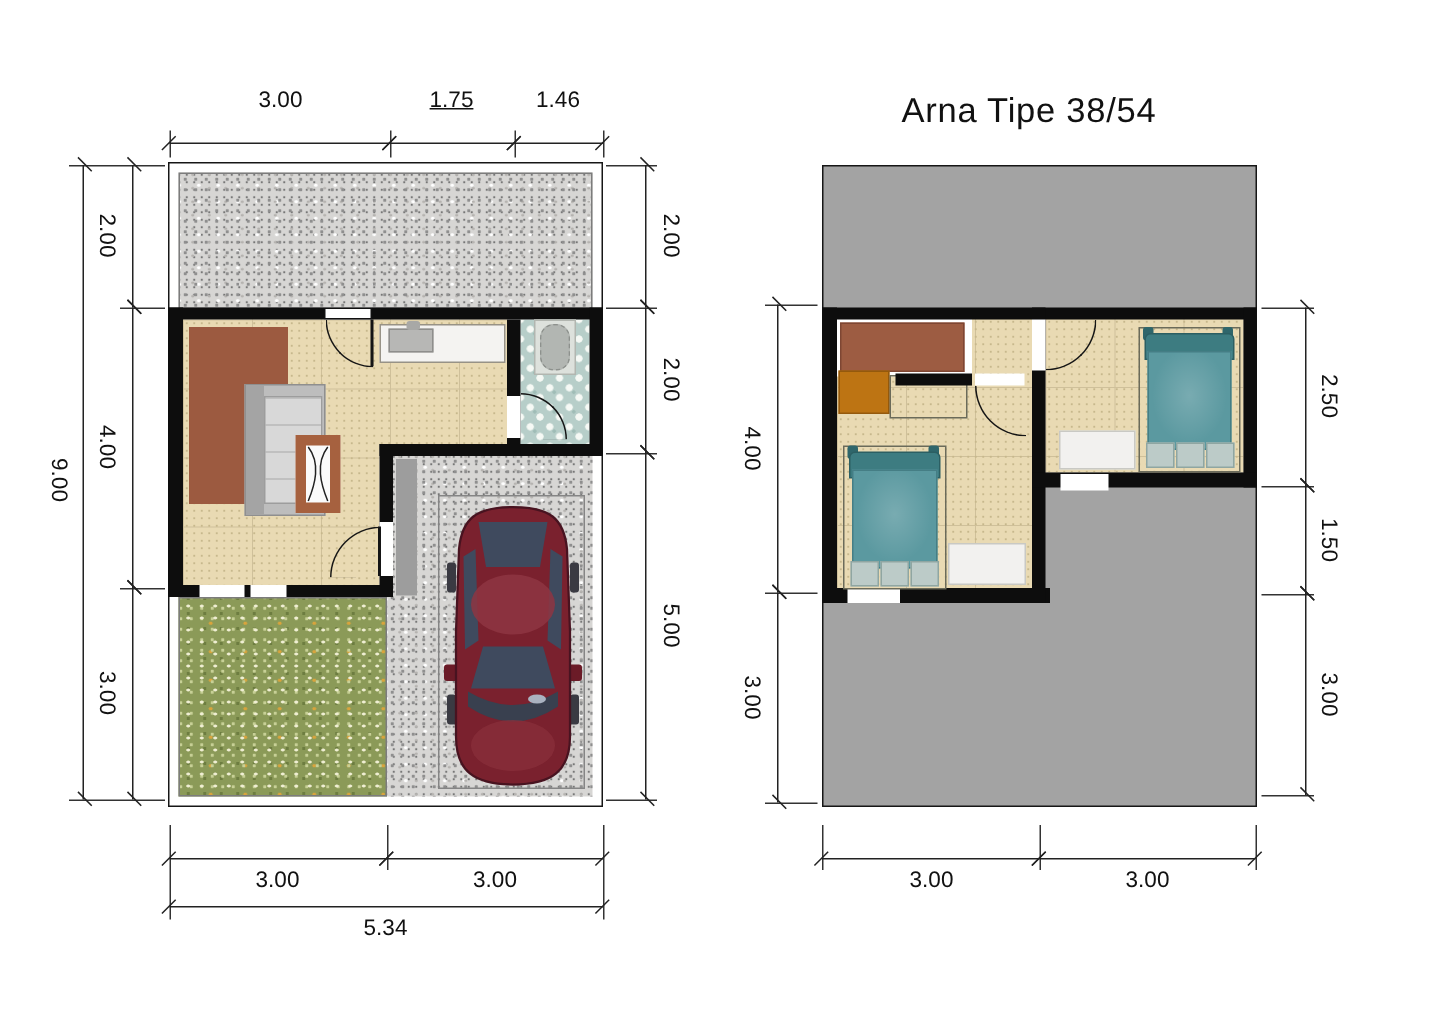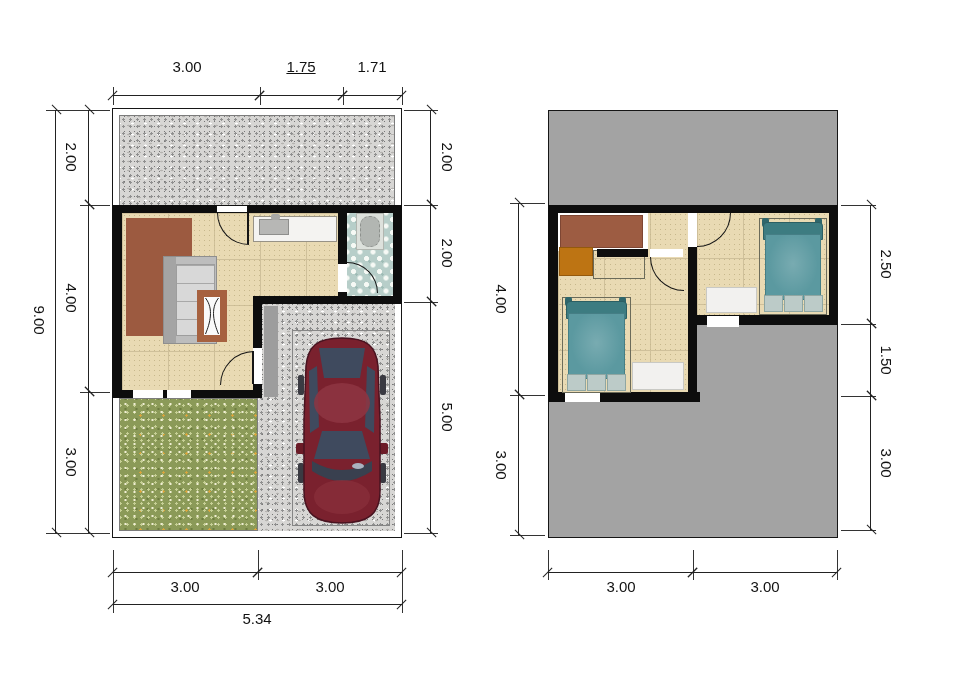--- a/index.html
+++ b/index.html
@@ -161,20 +161,21 @@
     <path d="M23,15 L69,15 L64,45 L28,45 Z" fill="#3f4a5e"></path>
     <path d="M13,38 L21,33 L23,94 L14,100 Z" fill="#3f4a5e"></path>
     <path d="M79,38 L71,33 L69,94 L78,100 Z" fill="#3f4a5e"></path>
     <ellipse cx="46" cy="70" rx="28" ry="20" fill="#8e3542" opacity="0.85"></ellipse>
     <path d="M26,98 L66,98 L74,126 L18,126 Z" fill="#3f4a5e"></path>
     <path d="M16,128 Q46,146 76,128 L76,138 Q46,158 16,138 Z" fill="#39404f"></path>
     <ellipse cx="62" cy="133" rx="6" ry="3" fill="#aab2c0"></ellipse>
     <ellipse cx="46" cy="164" rx="28" ry="17" fill="#8a303c" opacity="0.7"></ellipse>
   </svg>
 
+  <div class="title" style="left:601px;top:60px;">Arna Tipe 38/54</div>
 
   <div class="abs roofgray" style="left:548px;top:110px;width:290px;height:428px;border:1.5px solid #161616;box-sizing:border-box;"></div>
 
   <div class="abs tile" style="left:558px;top:212px;width:130px;height:180px;"></div>
   <div class="abs tile" style="left:697px;top:212px;width:132px;height:103px;"></div>
 
   <div class="abs" style="left:554px;top:212px;width:94px;height:39px;background:#fff;"></div>
   <div class="abs" style="left:560px;top:215px;width:83px;height:33px;background:#9d5c42;border:1px solid #7e4633;box-sizing:border-box;"></div>
   <div class="abs" style="left:559px;top:247px;width:34px;height:29px;background:#bd7413;border:1px solid #94590c;box-sizing:border-box;"></div>
   <div class="outline-box" style="left:593px;top:250px;width:50px;height:27px;"></div>
@@ -218,21 +219,21 @@
 
   <div class="ext" style="left:113px;top:87px;width:1px;height:18px;"></div>
   <div class="ext" style="left:260px;top:87px;width:1px;height:18px;"></div>
   <div class="ext" style="left:343px;top:87px;width:1px;height:18px;"></div>
   <div class="ext" style="left:402px;top:87px;width:1px;height:18px;"></div>
   <div class="dim-h" style="left:113px;top:95px;width:147px;"></div>
   <div class="dim-h" style="left:260px;top:95px;width:83px;"></div>
   <div class="dim-h" style="left:343px;top:95px;width:59px;"></div>
   <div class="lbl-h" style="left:187px;top:58px;">3.00</div>
   <div class="lbl-h" style="left:301px;top:58px;text-decoration:underline;">1.75</div>
-  <div class="lbl-h" style="left:372px;top:58px;">1.71</div>
+  <div class="lbl-h" style="left:372px;top:58px;">1.46</div>
 
   <div class="ext" style="left:46px;top:110px;width:64px;height:1px;"></div>
   <div class="ext" style="left:80px;top:205px;width:30px;height:1px;"></div>
   <div class="ext" style="left:80px;top:392px;width:30px;height:1px;"></div>
   <div class="ext" style="left:46px;top:533px;width:64px;height:1px;"></div>
   <div class="dim-v" style="left:88px;top:110px;height:95px;"></div>
   <div class="dim-v" style="left:88px;top:205px;height:187px;"></div>
   <div class="dim-v" style="left:88px;top:392px;height:141px;"></div>
   <div class="dim-v" style="left:55px;top:110px;height:423px;"></div>
   <div class="lbl-v" style="left:71px;top:157px;">2.00</div>

